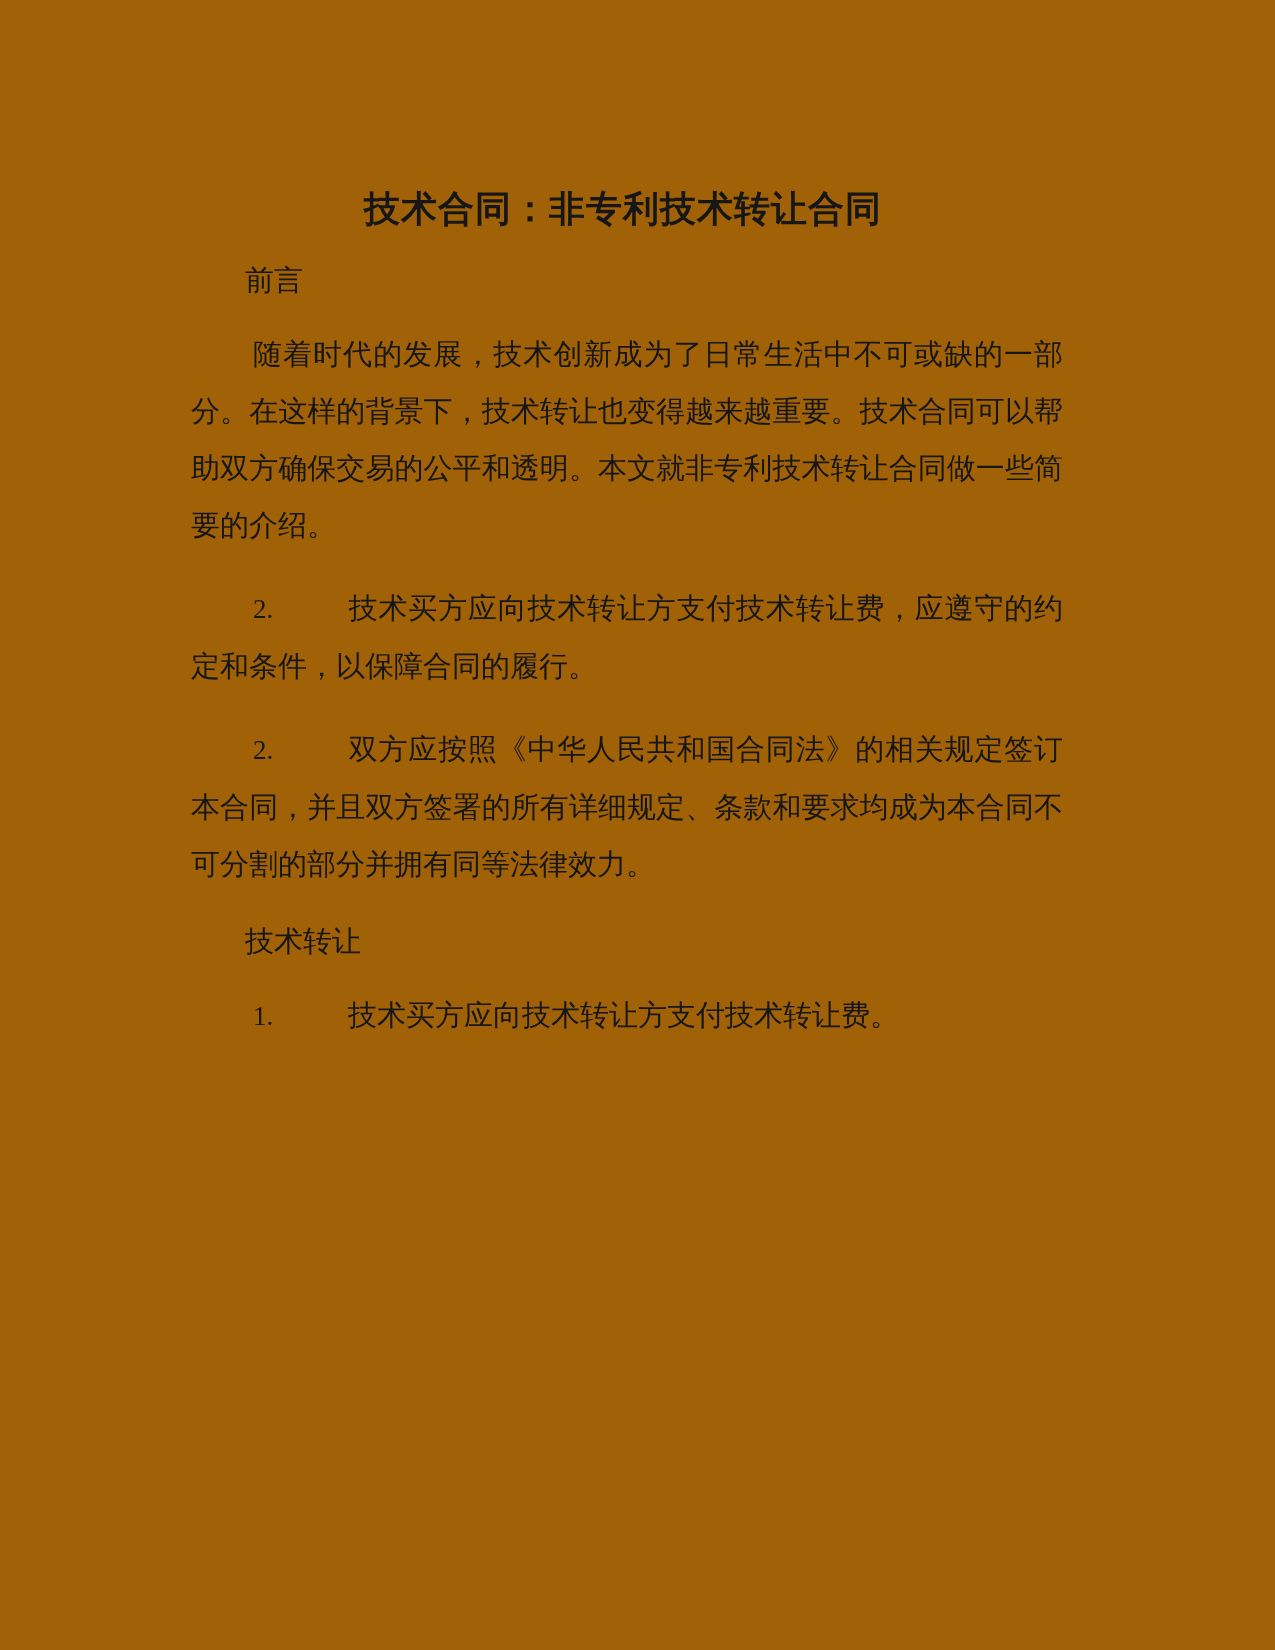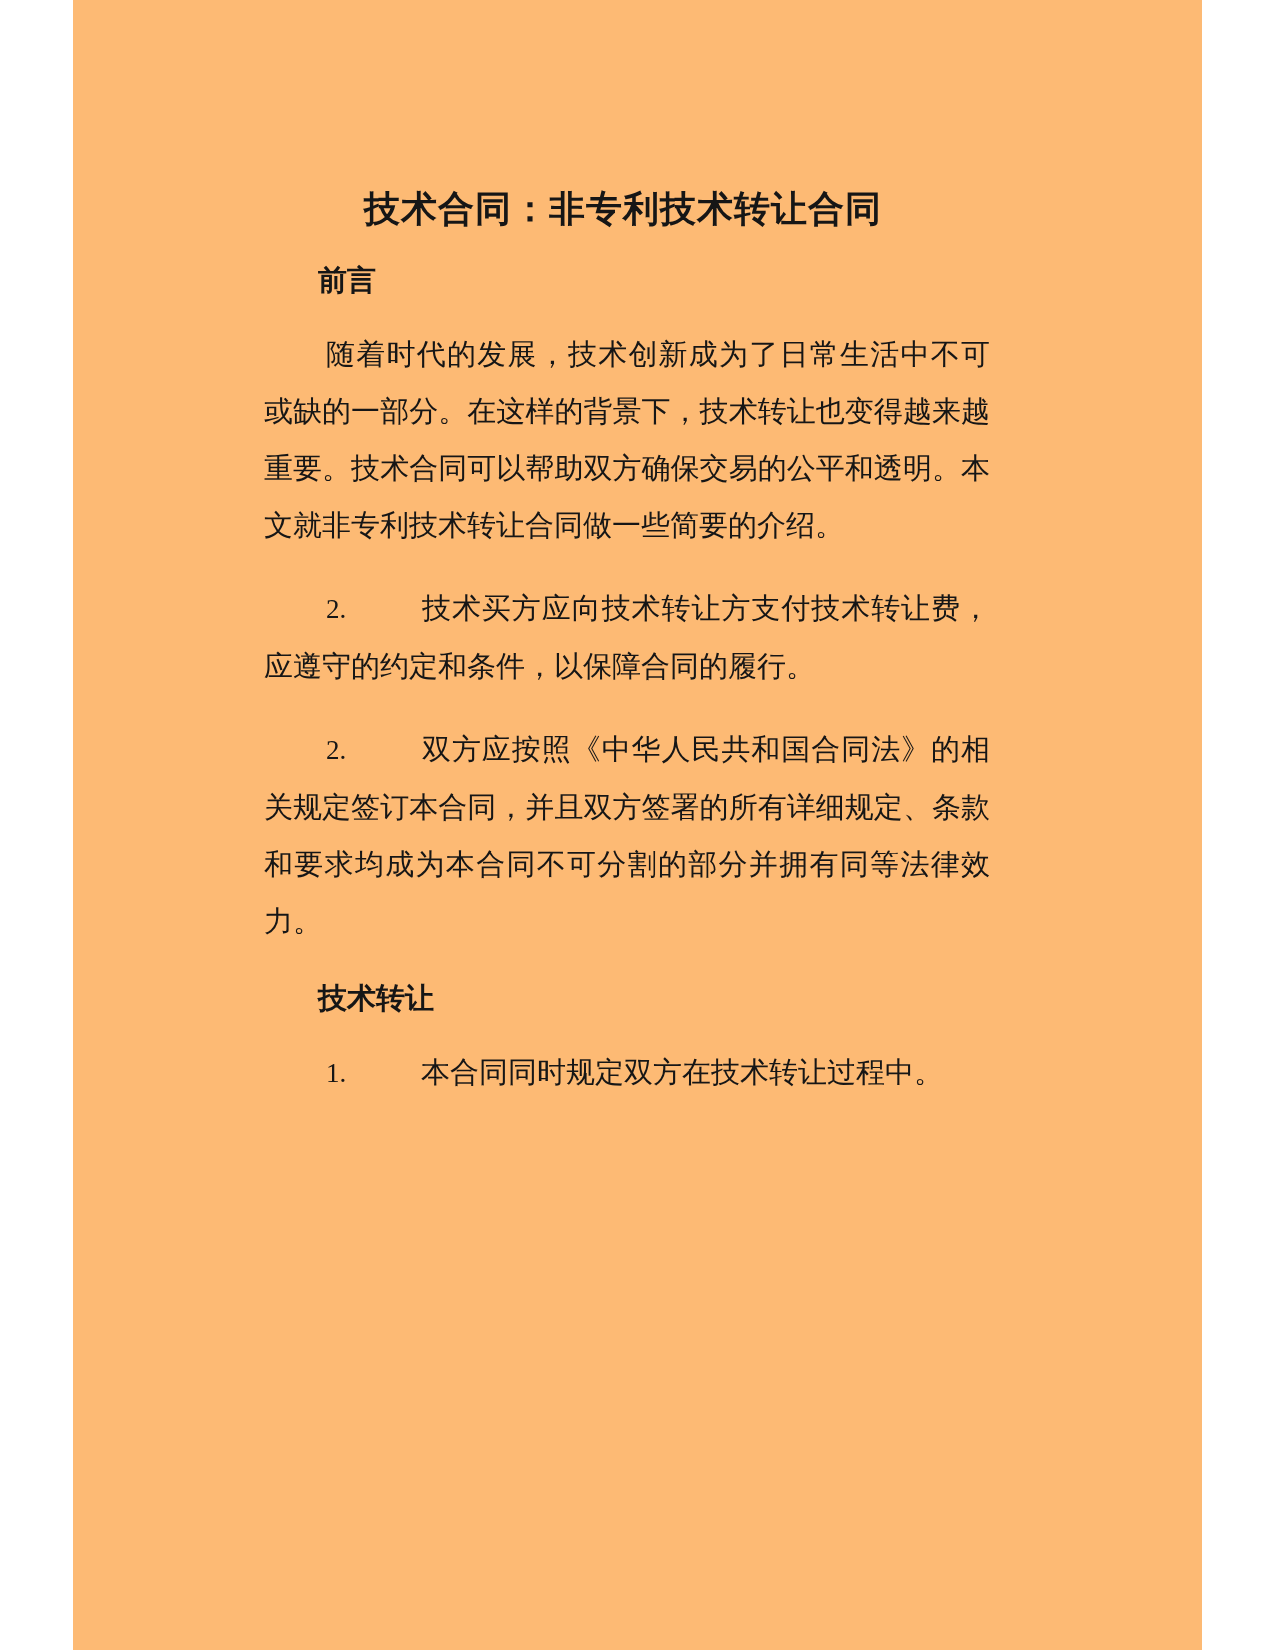--- a/index.html
+++ b/index.html
@@ -2,42 +2,42 @@
 <html lang="zh"><head>
 <meta charset="utf-8">
 <style>
   html, body {
     margin: 0;
     padding: 0;
     background: #ffffff;
   }
   .page {
     position: relative;
-    width: 1129px;
+    width: 1275px;
     height: 1650px;
     margin: 0 auto;
-    background: #fdba74;
+    background: #a16207;
     box-sizing: border-box;
     padding: 186px 212px 0 183px;
     font-family: "Liberation Serif", "DejaVu Serif", serif;
     color: #161616;
     overflow: hidden;
   }
   .doc-title {
     font-size: 36px;
     font-weight: bold;
     line-height: 46px;
     text-align: center;
     margin: 0;
     letter-spacing: 1px;
     white-space: nowrap;
   }
   .section-heading {
     font-size: 29px;
-    font-weight: bold;
+    font-weight: normal;
     line-height: 40px;
     margin: 28px 0 0 62px;
   }
   .para {
     font-size: 29px;
     line-height: 57px;
     margin: 26px 0 0 8px;
     text-align: justify;
   }
   .para.indent,
@@ -67,16 +67,16 @@
   <section>
     <p class="para listed"><span class="num">2.</span><span>技术买方应向技术转让方支付技术转让费，应遵守的约定和条件，以保障合同的履行。</span></p>
   </section>
 
   <section>
     <p class="para listed"><span class="num">2.</span><span>双方应按照《中华人民共和国合同法》的相关规定签订本合同，并且双方签署的所有详细规定、条款和要求均成为本合同不可分割的部分并拥有同等法律效力。</span></p>
   </section>
 
   <section>
     <h2 class="section-heading">技术转让</h2>
-    <p class="para listed"><span class="num">1.</span><span>本合同同时规定双方在技术转让过程中。</span></p>
+    <p class="para listed"><span class="num">1.</span><span>技术买方应向技术转让方支付技术转让费。</span></p>
   </section>
 
 </div>
 
 </body></html>

